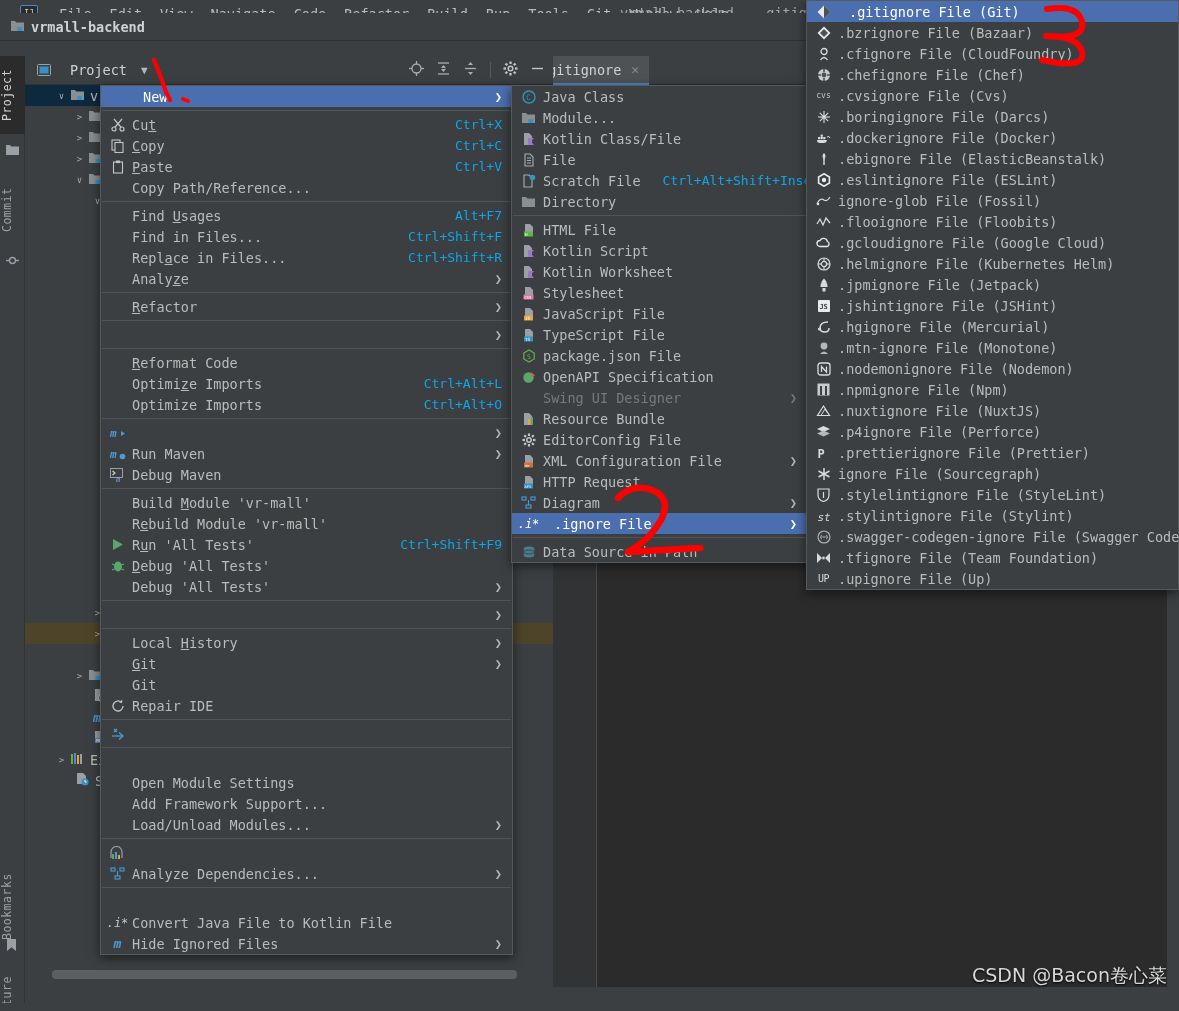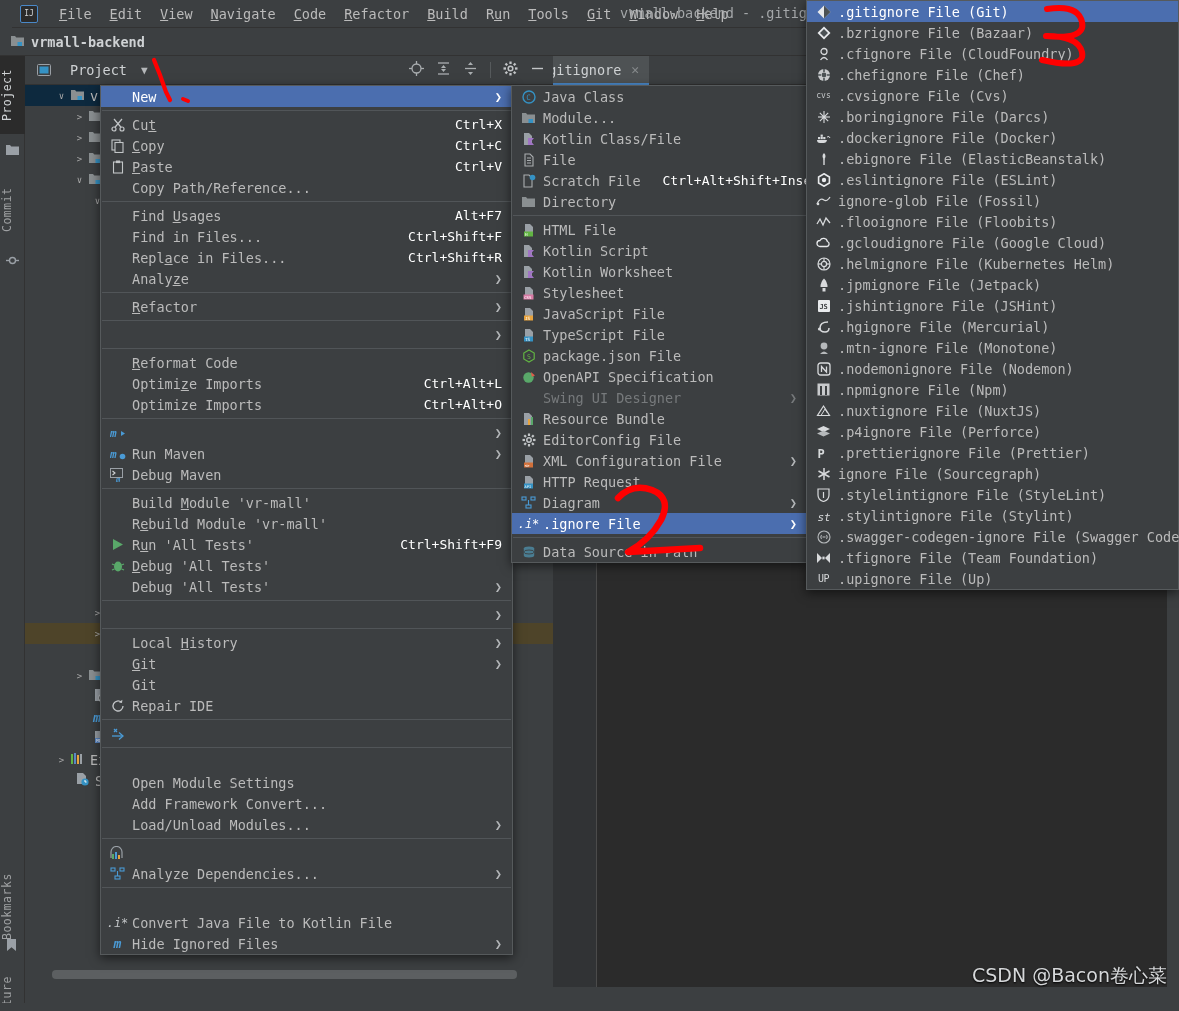--- a/index.html
+++ b/index.html
@@ -27,21 +27,21 @@
     color:#bbbbbb; font-size:13.5px; padding:3px 9px; white-space:nowrap;
   }
   .menubar .mi .u{ text-decoration:underline; }
   .win-title{
     position:absolute; left:608px; top:5px; color:#a4a7a9; font-size:13.5px;
     white-space:nowrap;
   }
 
   
   .projbar{
-    position:absolute; left:0; top:28px; width:1179px; height:28px;
+    position:absolute; left:0; top:13px; width:1179px; height:28px;
     background:#3c3f41; display:flex; align-items:center;
     border-bottom:1px solid #323232;
   }
   .projbar .folder-ico{ margin-left:10px; margin-right:6px; }
   .projbar .ptxt{ color:#cfd2d4; font-size:13.5px; font-weight:bold; }
 
   
   .leftstrip{
     position:absolute; left:0; top:56px; width:25px; height:955px;
     background:#3c3f41; border-right:1px solid #323232;
@@ -104,28 +104,28 @@
   
   .popup{
     position:absolute; background:#3c3f41; border:1px solid #565a5c;
     box-shadow:0 3px 10px rgba(0,0,0,.55); z-index:50;
   }
   .menuitem{
     position:relative; display:flex; align-items:center;
     height:21px; font-size:13.5px; color:#bbbbbb; white-space:nowrap;
     padding-left:8px; padding-right:10px;
   }
-  .menuitem.hi{ background:#4b6eaf; color:#ffffff; }
+  .menuitem.hi{ background:#4b6eaf; color:#ffffff;gap:11px; }
   .menuitem.disabled{ color:#777a7c; }
   .mi-ico{
     width:17px; min-width:17px; height:16px; margin-right:6px;
     display:inline-flex; align-items:center; justify-content:center;
   }
   .mi-label{ flex:0 0 auto; }
-  .mi-key{ margin-left:auto; color:#ffffff; font-size:13px; padding-left:22px;}
+  .mi-key{ margin-left:auto; color:#0ea5e9; font-size:13px; padding-left:22px;}
   .mi-sub{ margin-left:auto; color:#b4b7b9; font-size:12px; padding-left:18px;}
   .menuitem.hi .mi-sub{ color:#fff; }
   .sep{ height:1px; background:#515558; margin:3px 1px; }
 
   .mi-ico svg{ display:block; }
   .u{ text-decoration:underline; }
 
   
   #ctxmenu{ left:100px; top:85px; width:413px; }
   
@@ -656,21 +656,21 @@
       <span class="mi-ico"></span>
       <span class="mi-label"></span>
       <span class="mi-key"></span>
     </div>
     <div class="menuitem">
       <span class="mi-ico"></span>
       <span class="mi-label">Open Module Settings</span>
     </div>
     <div class="menuitem">
       <span class="mi-ico"></span>
-      <span class="mi-label">Add Framework Convert...</span>
+      <span class="mi-label">Add Framework Support...</span>
     </div>
     <div class="menuitem">
       <span class="mi-ico"></span>
       <span class="mi-label">Load/Unload Modules...</span>
       <span class="mi-sub">❯</span>
     </div>
     <div class="sep"></div>
 
     <div class="menuitem">
       <span class="mi-ico">

